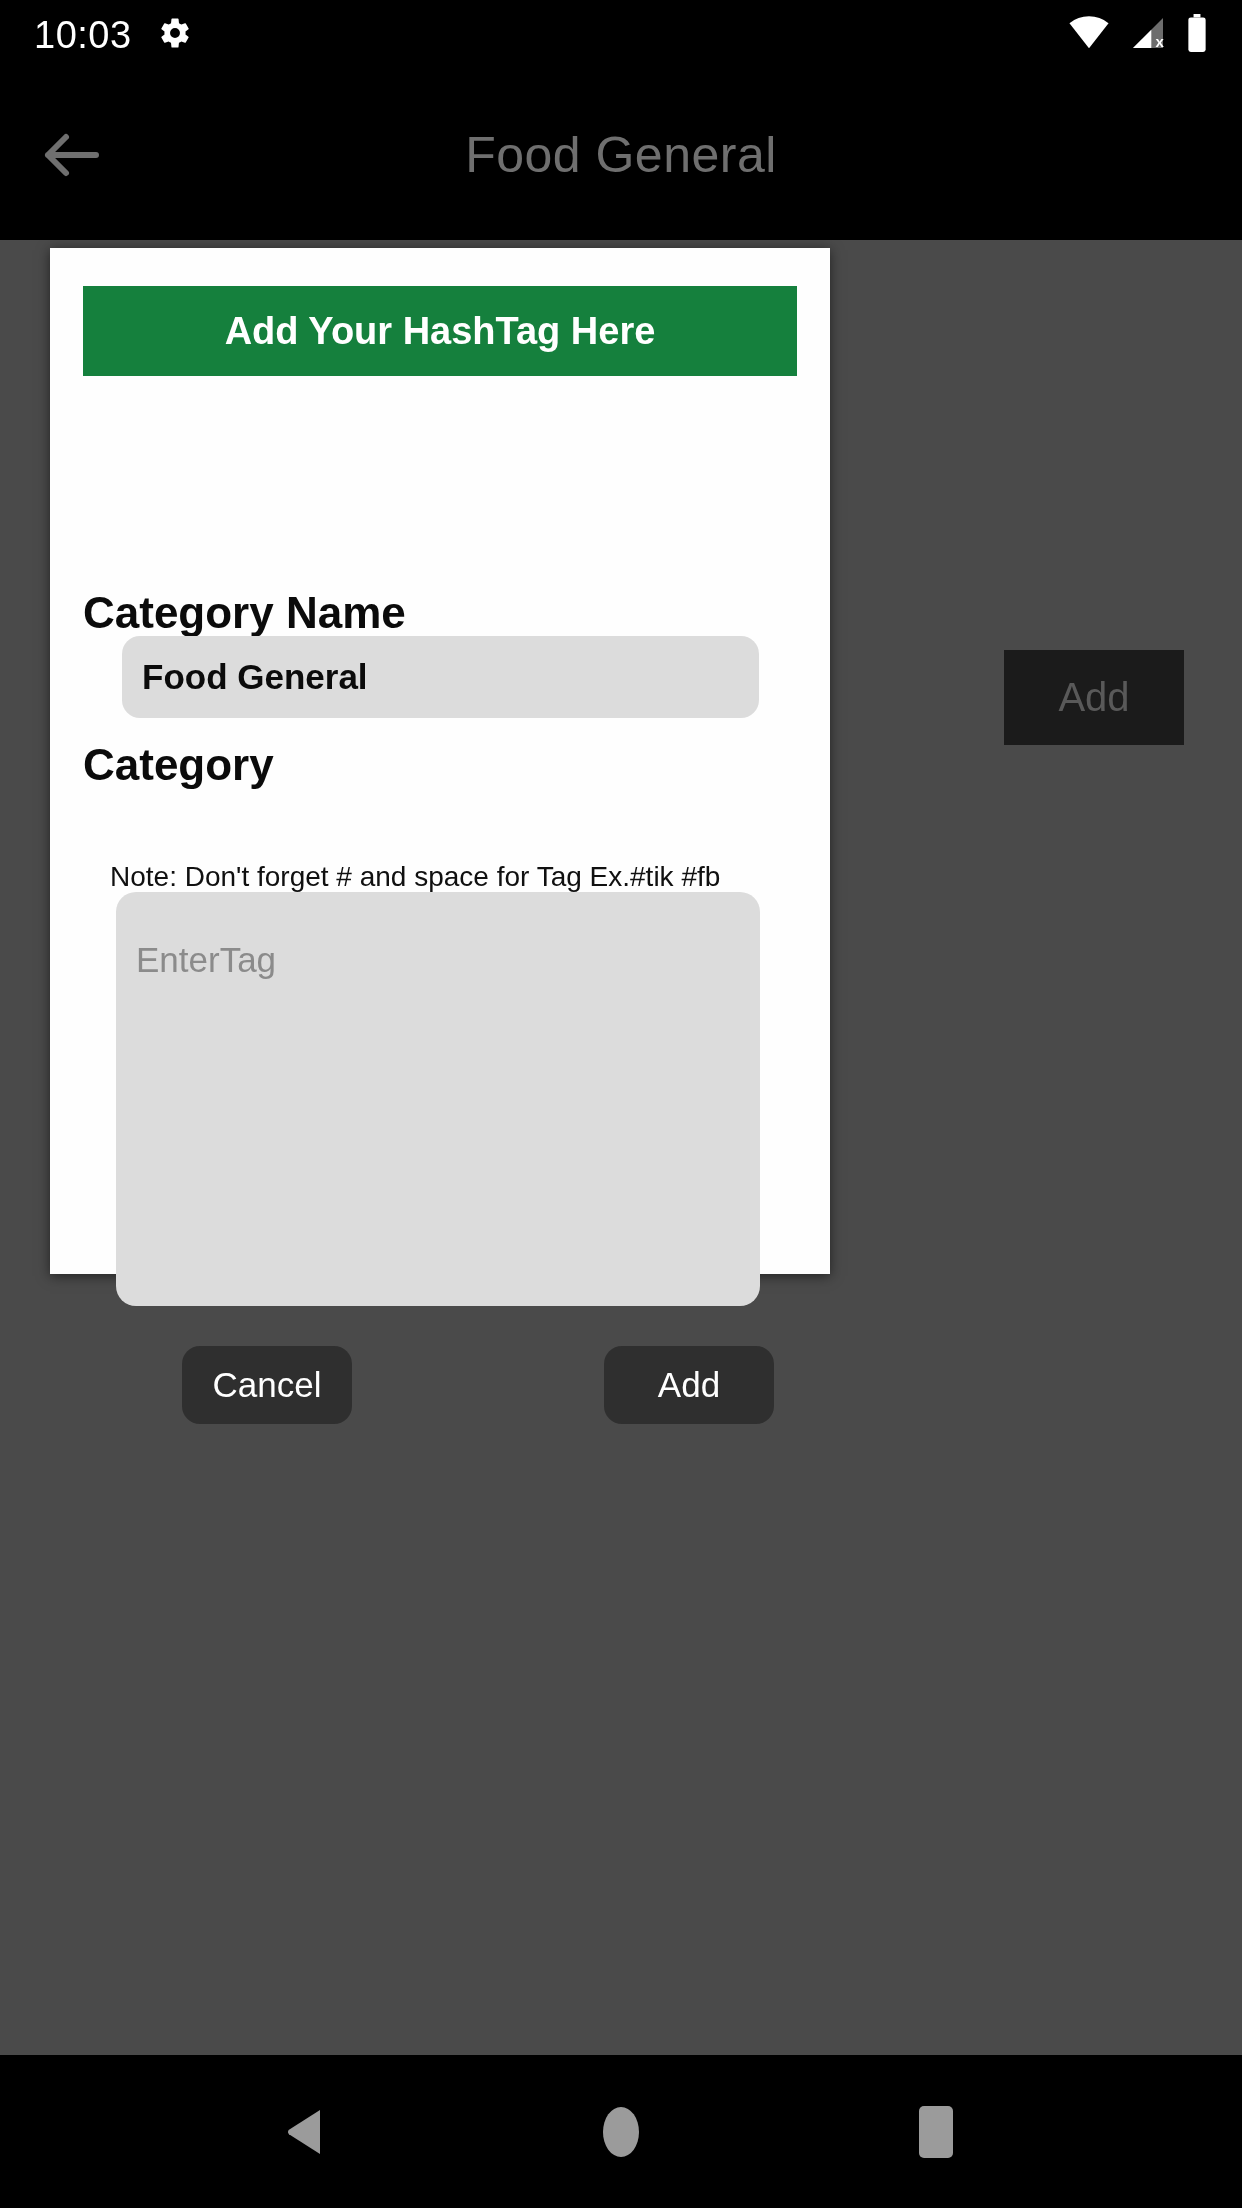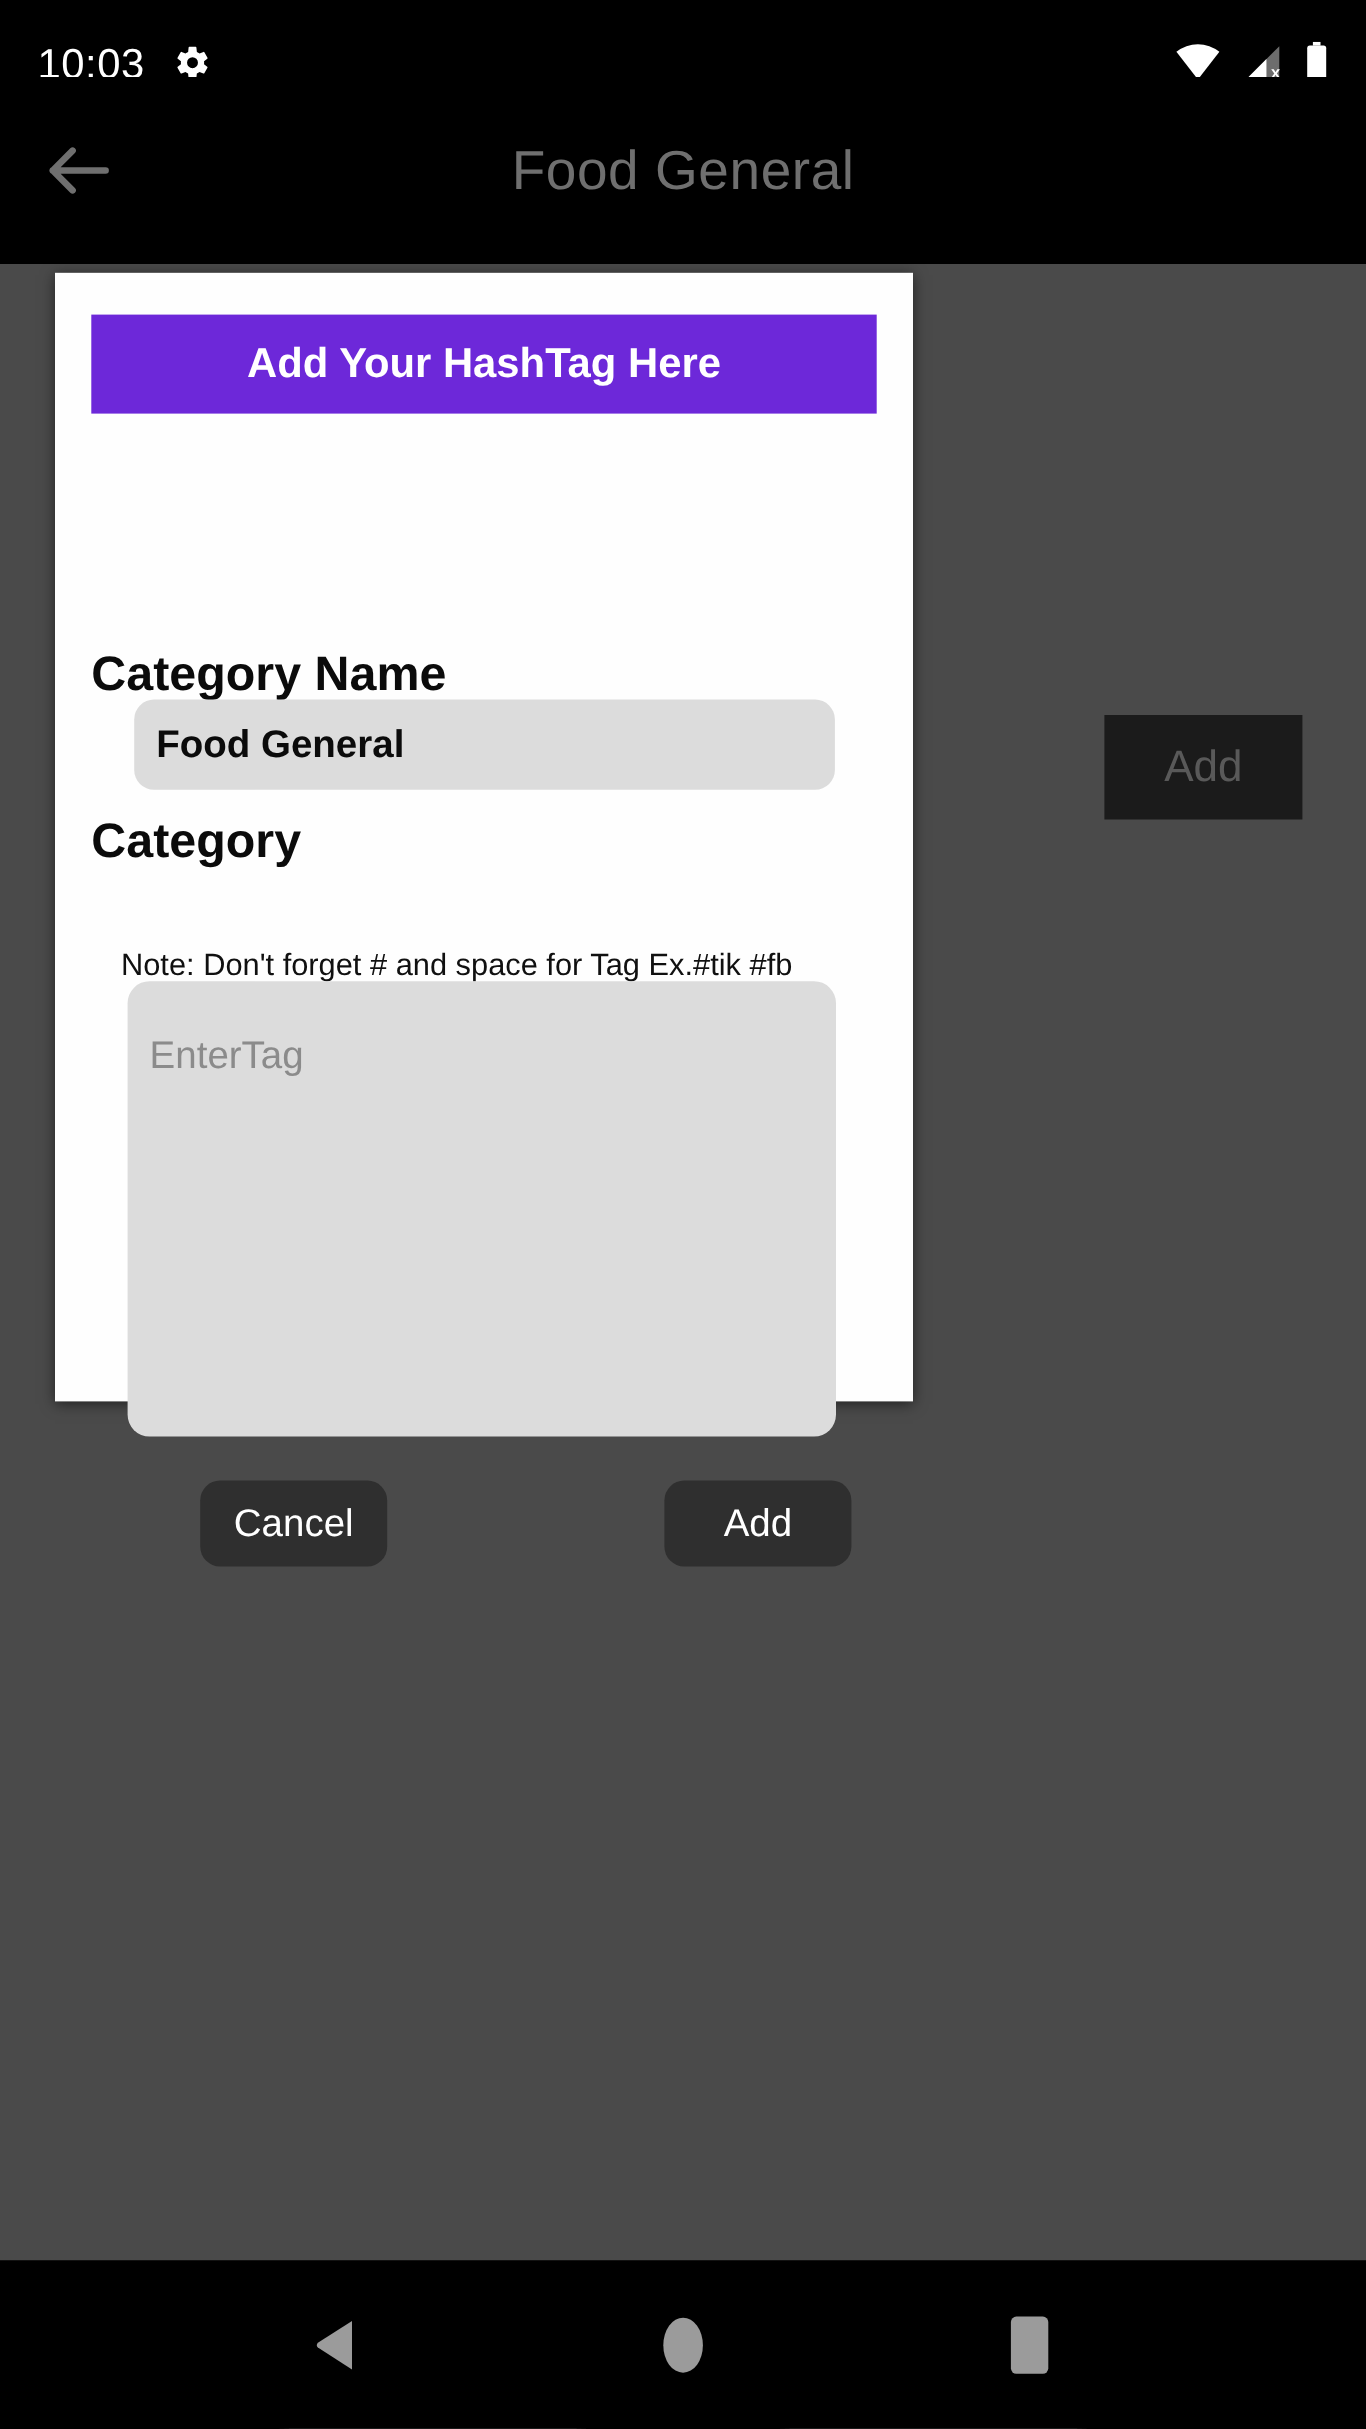--- a/index.html
+++ b/index.html
@@ -7,21 +7,21 @@
     width: 1242px; height: 2208px;
     background: #000;
     font-family: "Liberation Sans", sans-serif;
     overflow: hidden;
   }
   #screen { position: relative; width: 1242px; height: 2208px; background: #000; }
 
   
   #status-bar {
     position: absolute; top: 0; left: 0; width: 1242px; height: 70px;
-    background: #000; display: flex; align-items: center; margin-top: 24px;
+    background: #000; display: flex; align-items: center;
   }
   #status-left { display: flex; align-items: center; gap: 26px; margin-left: 34px; }
   #clock { color: #fff; font-size: 38px; font-weight: 400; letter-spacing: .5px; }
   .sb-icon { display: block; }
   #status-right {
     margin-left: auto; margin-right: 34px;
     display: flex; align-items: center; gap: 18px;
   }
 
   
@@ -63,21 +63,21 @@
 
   
   #dialog {
     position: absolute; top: 248px; left: 50px;
     width: 780px; height: 1026px;
     background: #fefefe;
     box-shadow: 0 2px 12px rgba(0,0,0,.55);
   }
   #dialog-header {
     position: absolute; top: 38px; left: 33px;
-    width: 714px; height: 90px; background: #6d28d9;
+    width: 714px; height: 90px; background: #15803d;
     display: flex; align-items: center; justify-content: center;
   }
   #dialog-title { color: #fff; font-size: 38px; font-weight: 700; }
 
   .section-label {
     position: absolute; left: 33px;
     color: #0b0b0b; font-size: 44px; font-weight: 700;
   }
   #label-category { top: 340px; }
   #label-hashtags { top: 492px; }

